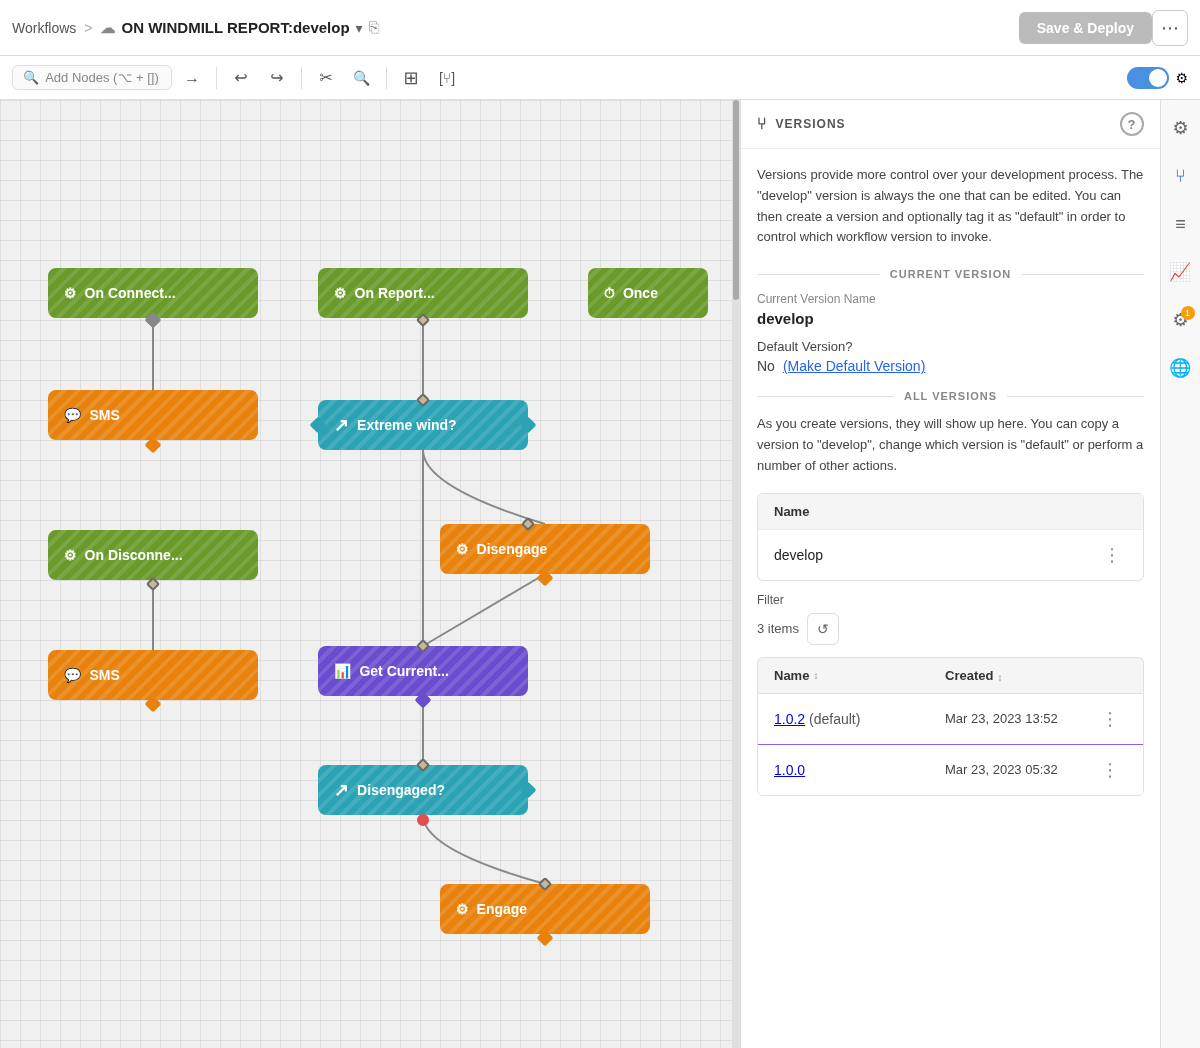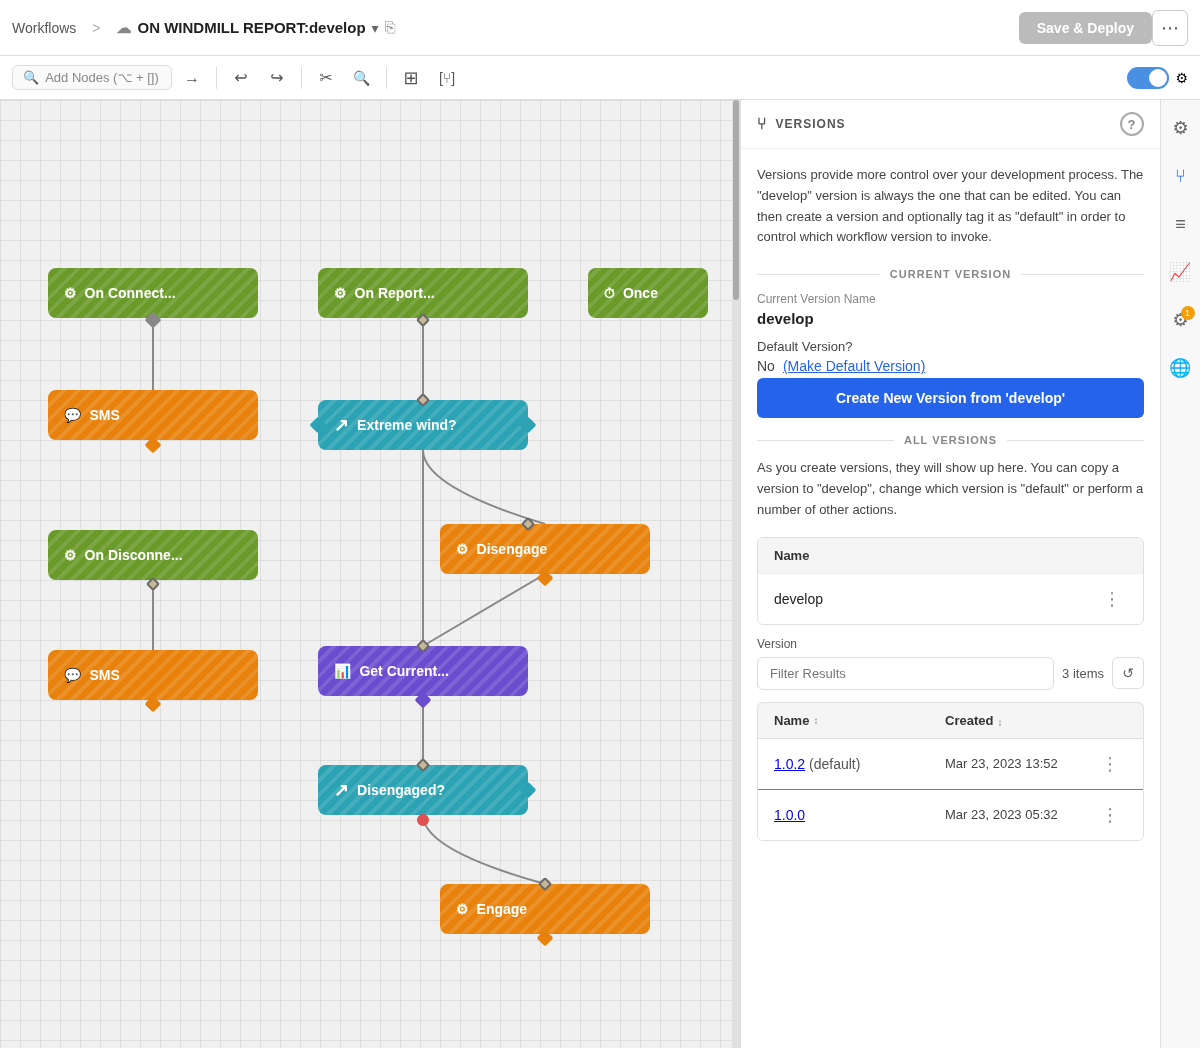--- a/index.html
+++ b/index.html
@@ -4,21 +4,21 @@
   <style>
     * { box-sizing: border-box; margin: 0; padding: 0; }
     body { font-family: -apple-system, BlinkMacSystemFont, 'Segoe UI', sans-serif; background: #f0f0f0; overflow: hidden; width: 1200px; height: 1048px; }
 
     
     .top-bar {
       display: flex; align-items: center; justify-content: space-between;
       background: #fff; height: 56px; padding: 0 12px;
       border-bottom: 1px solid #ddd; position: relative; z-index: 10;
     }
-    .top-bar-left { display: flex; align-items: center; gap: 16px; font-size: 14px; color: #444; }
+    .top-bar-left { display: flex; align-items: center; gap: 8px; font-size: 14px; color: #444; }
     .top-bar-left .workflow-name { display: flex; align-items: center; gap: 6px; font-weight: 600; font-size: 15px; color: #222; }
     .top-bar-right { display: flex; align-items: center; gap: 0; }
     .btn-save-deploy {
       background: #bbb; color: #fff; border: none; border-radius: 6px;
       padding: 8px 18px; font-size: 14px; font-weight: 600; cursor: not-allowed;
     }
     .btn-more {
       background: #fff; border: 1px solid #ccc; border-radius: 6px;
       width: 36px; height: 36px; display: flex; align-items: center; justify-content: center;
       cursor: pointer; font-size: 18px; color: #555;
@@ -393,40 +393,38 @@
 
       <div class="field-label">Current Version Name</div>
       <div class="field-value">develop</div>
 
       <div class="default-version-label">Default Version?</div>
       <div class="default-version-value">
         <span class="no">No</span>
         <a class="make-default" href="#">(Make Default Version)</a>
       </div>
 
-      <button class="btn-create-version">Create New Version from 'develop'</button>
 
       <div class="section-divider">
         <span>ALL VERSIONS</span>
       </div>
 
       <p class="all-versions-desc">As you create versions, they will show up here. You can copy a version to "develop", change which version is "default" or perform a number of other actions.</p>
 
       <div class="versions-table">
         <div class="versions-table-header">Name</div>
         <div class="versions-table-row">
           <span>develop</span>
           <button class="row-menu-btn">⋮</button>
         </div>
       </div>
 
       <div class="filter-section">
-        <div class="filter-label">Version</div>
+        <div class="filter-label">Filter</div>
         <div class="filter-row">
-          <input class="filter-input" type="text" placeholder="Filter Results" style="">
           <span class="filter-count">3 items</span>
           <button class="refresh-btn">↺</button>
         </div>
       </div>
 
       <div>
         <div class="versions-list-header">
           <div class="col-name">
             <span>Name</span>
             <span class="sort-icon">↕</span>

